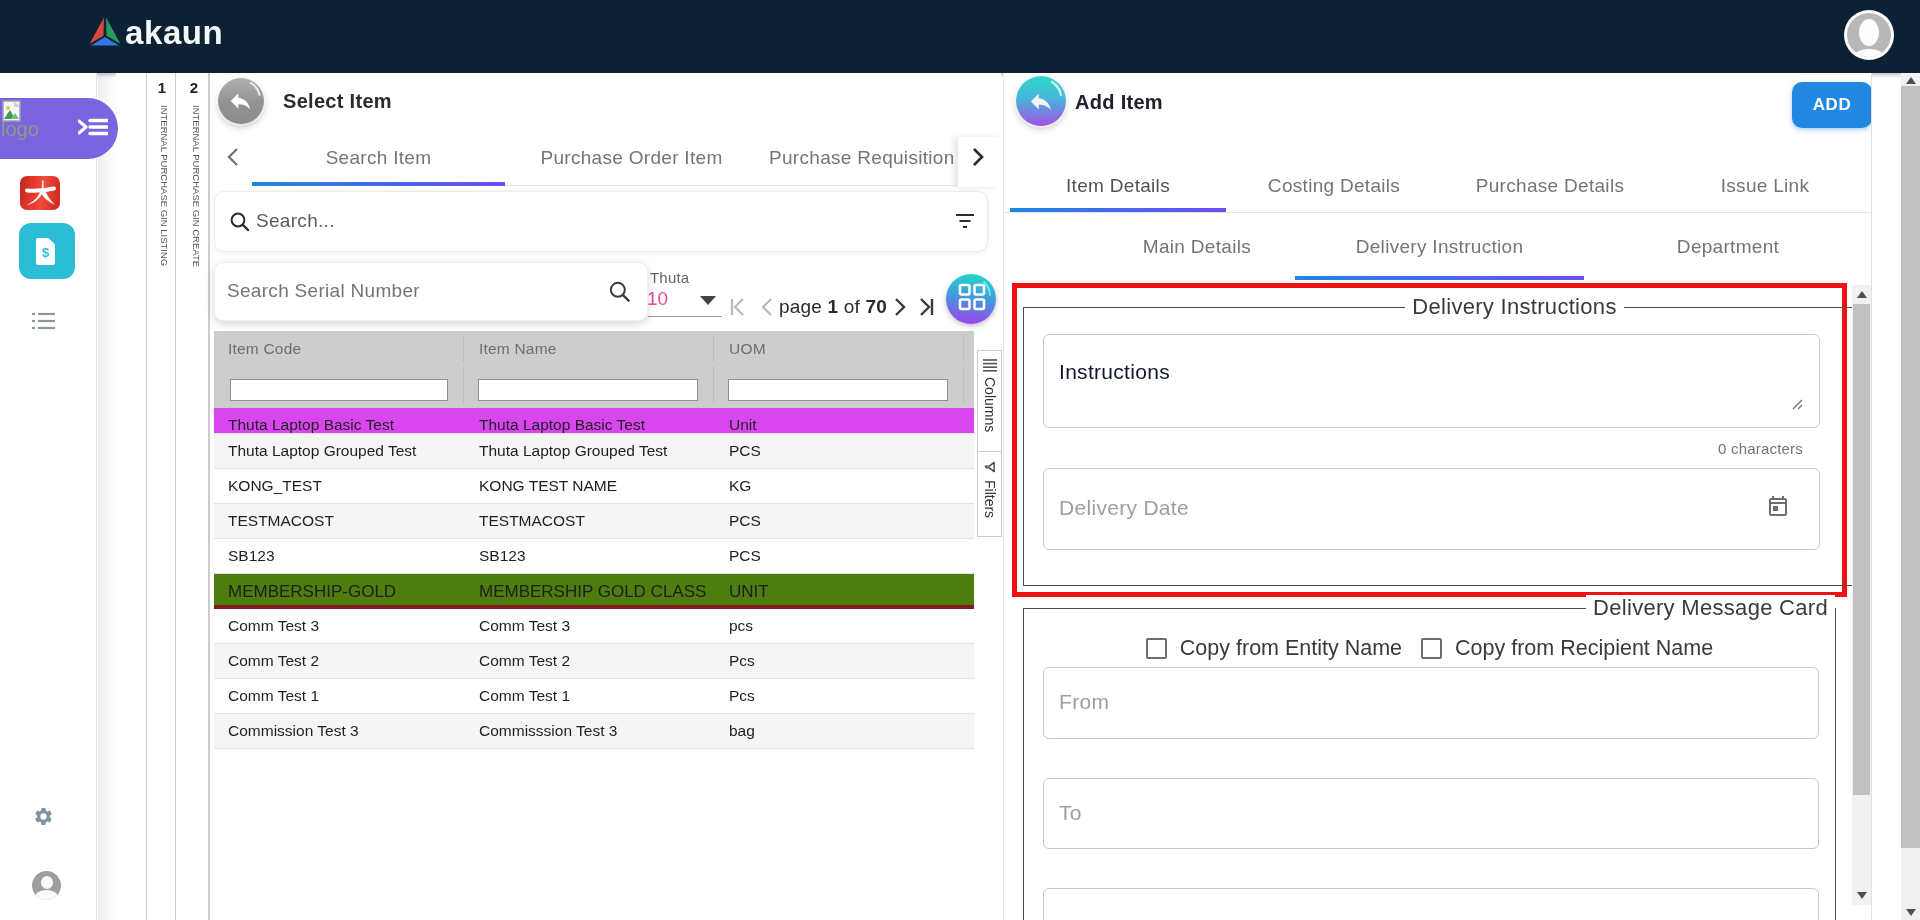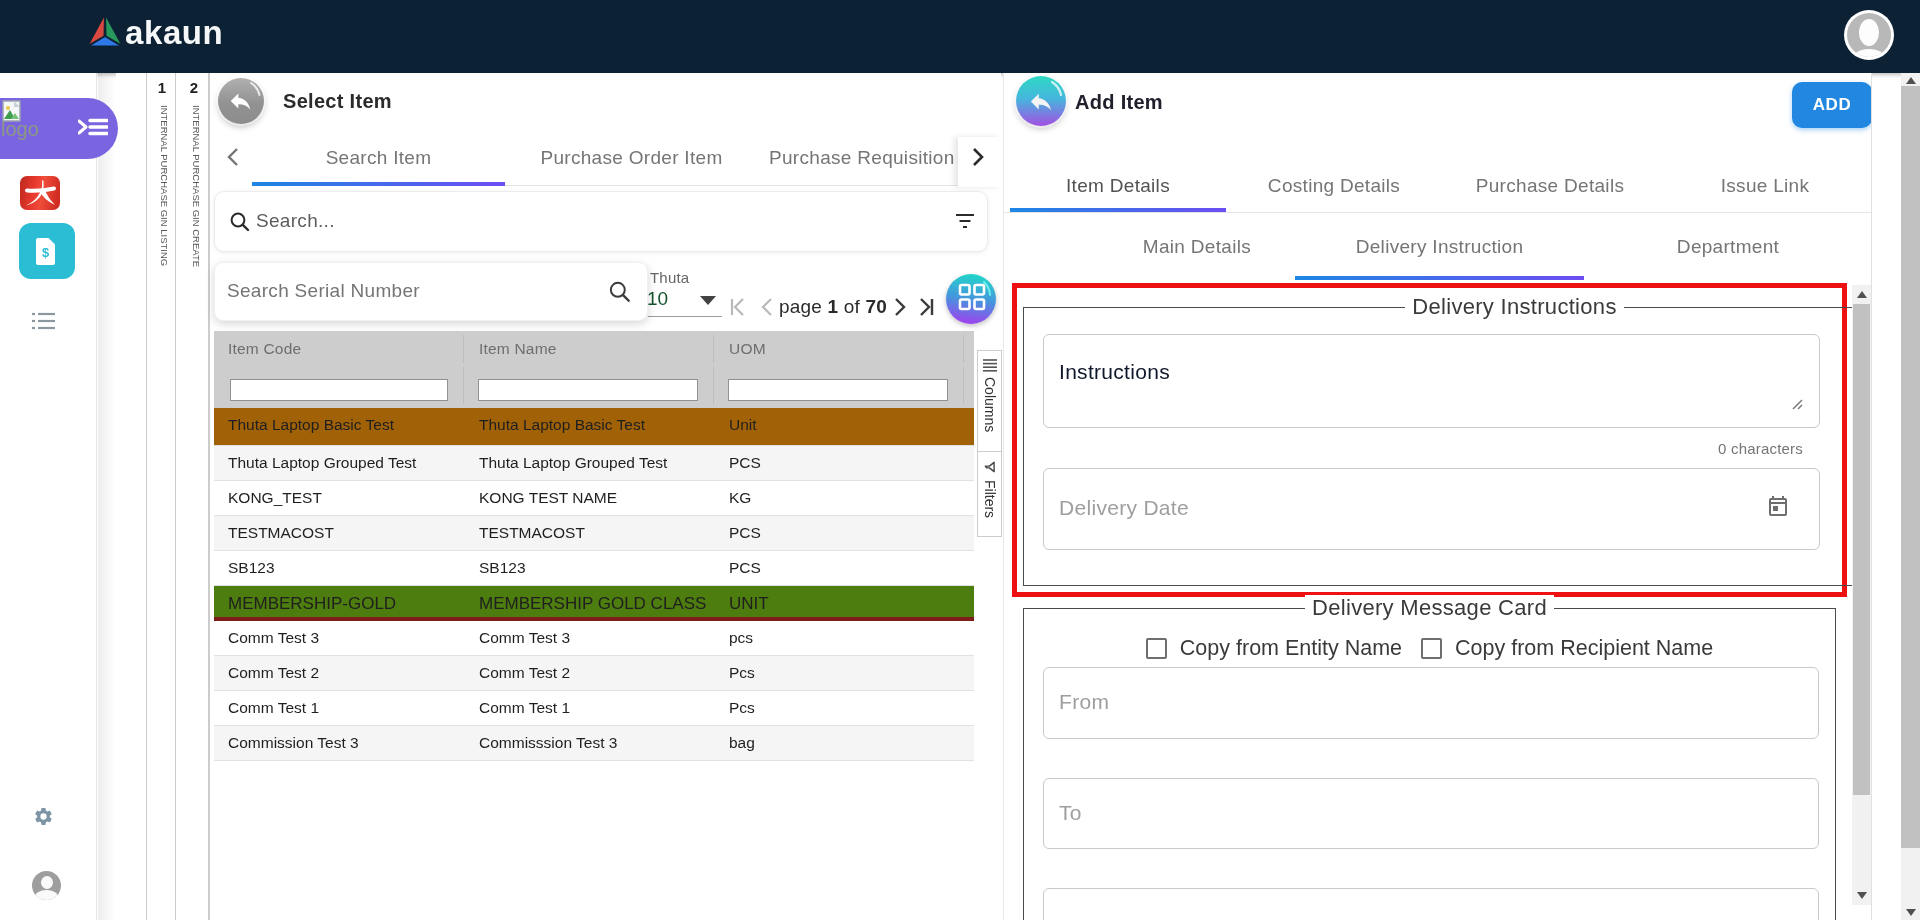--- a/index.html
+++ b/index.html
@@ -118,21 +118,21 @@
       </svg>
     <div class="abs" style="left:41px;top:18px;font-size:19px;color:#5d5d5d;letter-spacing:.3px">Search...</div>
     <svg class="abs" style="left:740px;top:21px" width="20" height="16" viewBox="0 0 20 16">
       <line x1="1" y1="2" x2="19" y2="2" stroke="#2b2b2b" stroke-width="2"></line>
       <line x1="4.5" y1="8" x2="15.5" y2="8" stroke="#2b2b2b" stroke-width="2"></line>
       <line x1="8" y1="14" x2="12" y2="14" stroke="#2b2b2b" stroke-width="2"></line>
     </svg>
   </div>
 
   <div class="abs" style="left:439px;top:196px;font-size:15px;color:#666;letter-spacing:.2px">Thuta</div>
-  <div class="abs" style="left:436px;top:215px;font-size:19px;color:#14532d">10</div>
+  <div class="abs" style="left:436px;top:215px;font-size:19px;color:#ec4899">10</div>
   <div class="abs" style="left:489px;top:223px;width:0;height:0;border-left:8px solid transparent;border-right:8px solid transparent;border-top:9px solid #424242"></div>
   <div class="abs" style="left:437px;top:243px;width:74px;height:1px;background:#9e9e9e"></div>
   <div class="abs" style="left:3px;top:189px;width:434px;height:59px;background:#fff;border:1px solid #f0f0f0;border-radius:9px;box-shadow:0 3px 10px rgba(0,0,0,.16)">
     <div class="abs" style="left:12px;top:17px;font-size:19px;color:#757575;letter-spacing:.3px">Search Serial Number</div>
     <svg class="abs" style="left:393px;top:17px" width="24" height="24" viewBox="0 0 22 22">
         <circle cx="9" cy="9" r="6.4" fill="none" stroke="#3a3a3a" stroke-width="1.8"></circle>
         <line x1="13.8" y1="13.8" x2="19" y2="19" stroke="#3a3a3a" stroke-width="2.2" stroke-linecap="round"></line>
       </svg>
   </div>
 
@@ -176,21 +176,21 @@
       <span class="abs" style="left:749px;top:4px;width:1px;height:28px;background:#bdbdbd"></span>
     </div>
     <div style="position:relative;height:41px;background:#cdcdcd">
       <span class="abs" style="left:16px;top:12px;width:218px;height:22px;background:#fff;border:1px solid #919191"></span>
       <span class="abs" style="left:264px;top:12px;width:220px;height:22px;background:#fff;border:1px solid #919191"></span>
       <span class="abs" style="left:514px;top:12px;width:220px;height:22px;background:#fff;border:1px solid #919191"></span>
       <span class="abs" style="left:249px;top:0;width:1px;height:37px;background:#bdbdbd"></span>
       <span class="abs" style="left:499px;top:0;width:1px;height:37px;background:#bdbdbd"></span>
       <span class="abs" style="left:749px;top:0;width:1px;height:37px;background:#bdbdbd"></span>
     </div>
-    <div style="position:relative;height:38px;background:#a16207;border-bottom:1px solid #e2e2e2;font-size:15.5px;color:#1f1f1f">
+    <div style="position:relative;height:26px;background:#d946ef;border-bottom:1px solid #e2e2e2;font-size:15.5px;color:#1f1f1f">
       <span class="abs" style="left:14px;top:8px">Thuta Laptop Basic Test</span>
         <span class="abs" style="left:265px;top:8px">Thuta Laptop Basic Test</span>
         <span class="abs" style="left:515px;top:8px">Unit</span>
     </div>
     <div style="position:relative;height:35px;background:#f5f5f5;border-bottom:1px solid #e2e2e2;font-size:15.5px;color:#1f1f1f">
       <span class="abs" style="left:14px;top:8px">Thuta Laptop Grouped Test</span>
         <span class="abs" style="left:265px;top:8px">Thuta Laptop Grouped Test</span>
         <span class="abs" style="left:515px;top:8px">PCS</span>
     </div>
     <div style="position:relative;height:35px;background:#fff;border-bottom:1px solid #e2e2e2;font-size:15.5px;color:#1f1f1f">
@@ -295,21 +295,21 @@
     <div class="abs" style="left:0;top:132px;width:779px;text-align:right;font-size:15px;color:#757575;letter-spacing:.2px">0 characters</div>
     <div class="abs" style="left:19px;top:160px;width:777px;height:82px;border:1px solid #c9c9c9;border-radius:6px">
       <div class="abs" style="left:15px;top:27px;font-size:21px;color:#9e9e9e;letter-spacing:.3px">Delivery Date</div>
       <svg class="abs" style="left:722px;top:26px" width="24" height="24" viewBox="0 0 24 24">
           <path fill="#6e6e6e" d="M19 3h-1V1h-2v2H8V1H6v2H5a2 2 0 0 0-2 2v14a2 2 0 0 0 2 2h14a2 2 0 0 0 2-2V5a2 2 0 0 0-2-2zm0 16H5V9h14v10zM5 7V5h14v2H5zm2 4h5v5H7v-5z"></path>
         </svg>
     </div>
   </div>
 
   <div class="abs" style="left:19px;top:535px;width:813px;height:330px;border:1.5px solid #4a4a4a;border-bottom:none">
-    <div class="abs" style="left:0;top:-14px;width:100%;text-align:center"><span style="background:#fff;padding:0 7px;font-size:22px;color:#3a3a3a;letter-spacing:.3px">Delivery Message Card</span></div>
+    <div class="abs" style="left:0;top:-14px;width:100%;text-align:right"><span style="background:#fff;padding:0 7px;font-size:22px;color:#3a3a3a;letter-spacing:.3px">Delivery Message Card</span></div>
     <div class="abs" style="left:0;top:27px;width:100%;display:flex;justify-content:center;gap:19px;font-size:21.5px;color:#3a3a3a">
       <span style="display:flex;align-items:center;gap:13px"><span style="width:21px;height:21px;border:2px solid #6e6e6e;border-radius:2px"></span>Copy from Entity Name</span>
       <span style="display:flex;align-items:center;gap:13px"><span style="width:21px;height:21px;border:2px solid #6e6e6e;border-radius:2px"></span>Copy from Recipient Name</span>
     </div>
     <div class="abs" style="left:19px;top:58px;width:776px;height:72px;border:1px solid #c9c9c9;border-radius:6px">
       <div class="abs" style="left:15px;top:22px;font-size:21px;color:#9e9e9e;letter-spacing:.3px">From</div>
     </div>
     <div class="abs" style="left:19px;top:169px;width:776px;height:71px;border:1px solid #c9c9c9;border-radius:6px">
       <div class="abs" style="left:15px;top:22px;font-size:21px;color:#9e9e9e;letter-spacing:.3px">To</div>
     </div>

